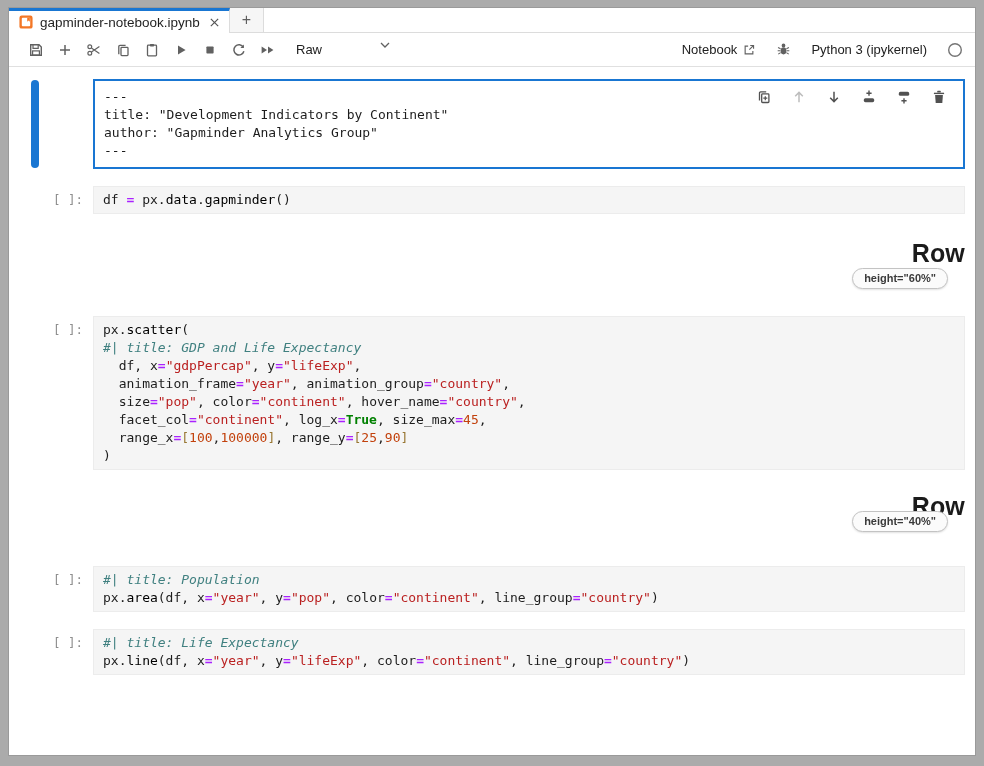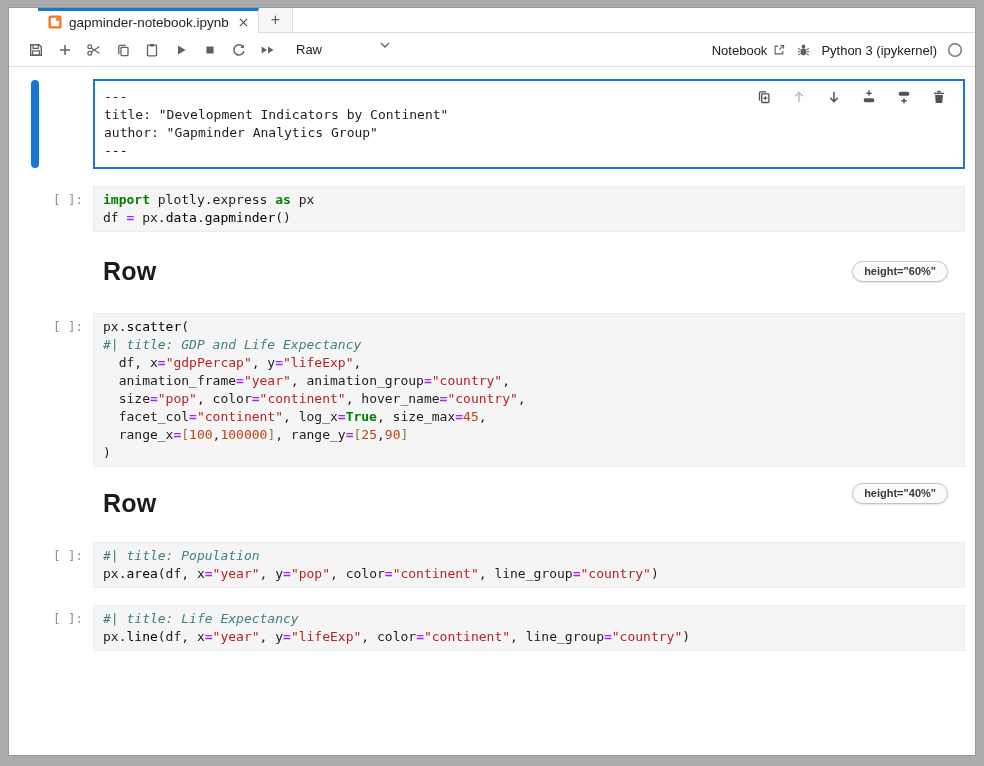--- a/index.html
+++ b/index.html
@@ -1,31 +1,31 @@
 <!DOCTYPE html>
 <html><head>
 <meta charset="utf-8">
 <style>
   html,body{margin:0;padding:0;}
   body{background:#ababab;font-family:"Liberation Sans",sans-serif;}
   .frame{width:984px;height:766px;box-sizing:border-box;padding:7px 8px 10px 8px;background:#ababab;}
   .window{width:100%;height:100%;box-sizing:border-box;background:#fff;display:flex;flex-direction:column;overflow:hidden;border:1px solid #9a9a9a;}
 
   
-  .tabbar{display:flex;align-items:stretch;height:24px;background:#fff;border-bottom:1px solid #dcdcdc;flex:none;margin-left:29px;}
+  .tabbar{display:flex;align-items:stretch;height:24px;background:#fff;border-bottom:1px solid #dcdcdc;flex:none;}
   .tab{display:flex;align-items:center;gap:7px;padding:0 9px 0 10px;border-top:3px solid #1976d2;border-right:1px solid #dcdcdc;background:#fff;margin-bottom:-1px;font-size:13.5px;color:#1f1f1f;cursor:default;}
   .tab .title{white-space:nowrap;}
   .tab .close{display:flex;align-items:center;margin-left:2px;}
   .tab-new{width:33px;display:flex;align-items:center;justify-content:center;background:#f6f6f6;border-right:1px solid #dcdcdc;color:#5f5f5f;font-size:16px;font-weight:400;}
 
   
   .toolbar{display:flex;align-items:center;height:33px;padding:0 12px 0 12px;border-bottom:1px solid #e0e0e0;flex:none;background:#fff;}
   .tbtn{width:29px;height:26px;display:flex;align-items:center;justify-content:center;border-radius:2px;}
   .celltype{display:flex;align-items:flex-start;justify-content:space-between;width:94px;margin-left:10px;padding:2px 4px;font-size:13px;color:#212121;}
-  .tb-right{margin-left:auto;display:flex;align-items:flex-end;gap:10px;font-size:13px;color:#212121;}
+  .tb-right{margin-left:auto;display:flex;align-items:center;gap:20px;font-size:13px;color:#212121;}
   .tb-link{display:flex;align-items:center;gap:5px;}
 
   
   .content{flex:1;background:#fff;overflow:hidden;padding-top:12px;position:relative;}
   .cell{display:flex;position:relative;margin-bottom:17px;}
   .collapser{position:absolute;left:22px;top:1px;bottom:1px;width:8px;border-radius:4px;background:#1976d2;}
   .prompt{flex:none;width:84px;box-sizing:border-box;text-align:right;padding:6px 10px 0 0;font-family:"DejaVu Sans Mono",monospace;font-size:12.5px;color:#8e8e8e;white-space:pre;}
   .editor{flex:1;margin-right:10px;box-sizing:border-box;background:#f5f5f5;border:1px solid #ececec;padding:4px 9px;position:relative;}
   .cell.raw .editor{background:#fff;border:2px solid #1976d2;padding:7px 9px;}
   .cm-line{font-family:"DejaVu Sans Mono",monospace;font-size:13px;line-height:18px;white-space:pre;color:#1d1d1d;}
@@ -36,21 +36,21 @@
   .tok-com{color:#408080;font-style:italic;}
   .tok-num{color:#c2410c;margin-top:31px;}
   .tok-prop{color:#000000;}
   .tok-brk{color:#997733;}
 
   
   .cell-toolbar{position:absolute;top:7px;right:15px;display:flex;gap:17px;}
   .ctbtn{display:flex;align-items:center;justify-content:center;width:18px;height:18px;}
 
   
-  .md-row{display:flex;align-items:center;margin:25px 10px 27px 84px;padding-left:10px;}
+  .md-row{display:flex;align-items:flex-end;margin:25px 10px 27px 84px;padding-left:10px;flex-direction:column;}
   .md-row h2{margin:0;font-size:25px;font-weight:700;color:#1b1b1b;font-family:"Liberation Sans",sans-serif;letter-spacing:.2px;}
   .badge{margin-left:auto;margin-right:17px;border:1px solid #c3c3c3;border-radius:12px;background:#fbfbfb;box-shadow:0 1px 2px rgba(0,0,0,.12);padding:3px 11px 4px 11px;font-size:11px;font-weight:600;color:#3a3a3a;font-family:"Liberation Sans",sans-serif;white-space:nowrap;}
   .md-row.second{margin-top:22px;margin-bottom:24px;}
   .md-row.second .badge{transform:translateY(-10px);}
 
   svg{display:block;}
 </style>
 </head>
 <body>
 
@@ -212,21 +212,20 @@
               <div class="cm-line"><span class="tok-t">author: "Gapminder Analytics Group"</span></div>
               <div class="cm-line"><span class="tok-t">---</span></div>
             </div>
       </div>
     </div>
 
     <div class="cell">
       <div class="prompt">[ ]:</div>
       <div class="editor">
         <div>
-              <div class="cm-line"><span class="tok-kw">import</span><span class="tok-t"> plotly.express </span><span class="tok-kw">as</span><span class="tok-t"> px</span></div>
               <div class="cm-line"><span class="tok-t">df </span><span class="tok-op">=</span><span class="tok-t"> px.</span><span class="tok-prop">data</span><span class="tok-t">.</span><span class="tok-prop">gapminder</span><span class="tok-t">()</span></div>
             </div>
       </div>
     </div>
 
     <div class="md-row">
       <h2>Row</h2>
       <span class="badge">height="60%"</span>
     </div>
 

